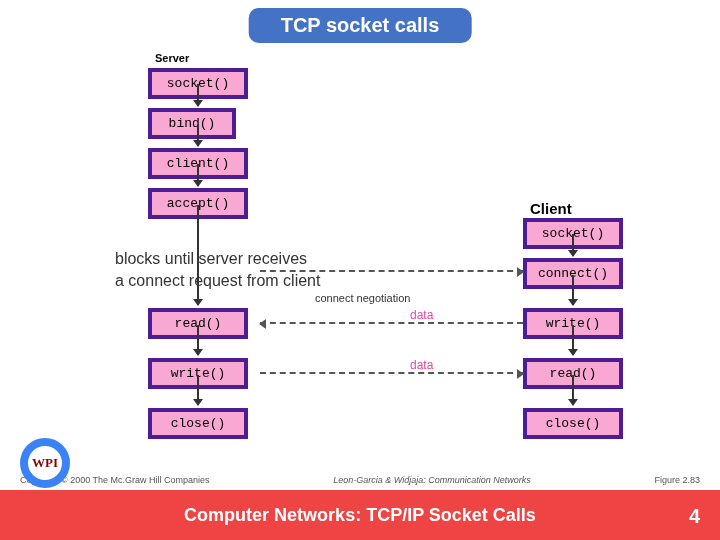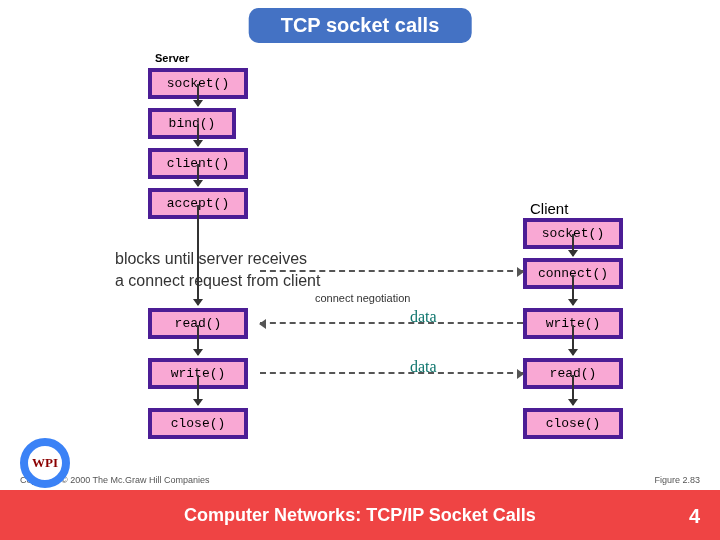--- a/index.html
+++ b/index.html
@@ -34,21 +34,21 @@
       left: 155px;
       font-size: 11px;
       font-weight: bold;
       text-align: right;
     }
     .label-client {
       position: absolute;
       top: 200px;
       left: 530px;
       font-size: 15px;
-      font-weight: normal;
+      font-weight: bold;
     }
 
     
     .flow-box {
       position: absolute;
       border: 4px solid #4c1d95;
       background: #f9a8d4;
       font-family: 'Courier New', monospace;
       font-size: 13px;
       text-align: center;
@@ -94,23 +94,23 @@
       left: -1px;
       top: -5px;
       border-top: 5px solid transparent;
       border-bottom: 5px solid transparent;
       border-right: 7px solid #555;
     }
 
     
     .data-label {
       position: absolute;
-      font-family: Liberation Serif, serif;
-      font-size: 16px;
-      color: #0f766e;
+      font-family: Liberation Sans, sans-serif;
+      font-size: 12px;
+      color: #ec4899;
     }
 
     
     .blocks-text {
       position: absolute;
       font-size: 16px;
       color: #333;
       line-height: 1.4;
     }
 
@@ -241,20 +241,21 @@
 <div class="connect-text" style="top:256px;left:315px;margin-top:36px;">connect negotiation</div>
 
 <div class="dashed-line with-arrow-left" style="top:322px;left:260px;width:263px;"></div>
 <div class="data-label" style="top:308px;left:410px;">data</div>
 
 <div class="dashed-line with-arrow" style="top:372px;left:260px;width:263px;"></div>
 <div class="data-label" style="top:358px;left:410px;">data</div>
 
 <div class="footer">
   <span class="footer-copyright">Copyright © 2000 The Mc.Graw Hill Companies</span>
+  <span class="footer-reference">Leon-Garcia &amp; Widjaja:  Communication Networks</span>
   <span class="footer-figure">Figure 2.83</span>
 </div>
 
 <div class="logo-area">
   <div class="wpi-circle">WPI</div>
 </div>
 
 <div class="bottom-bar">
   <span class="bottom-bar-text">Computer Networks: TCP/IP Socket Calls</span>
 </div>

